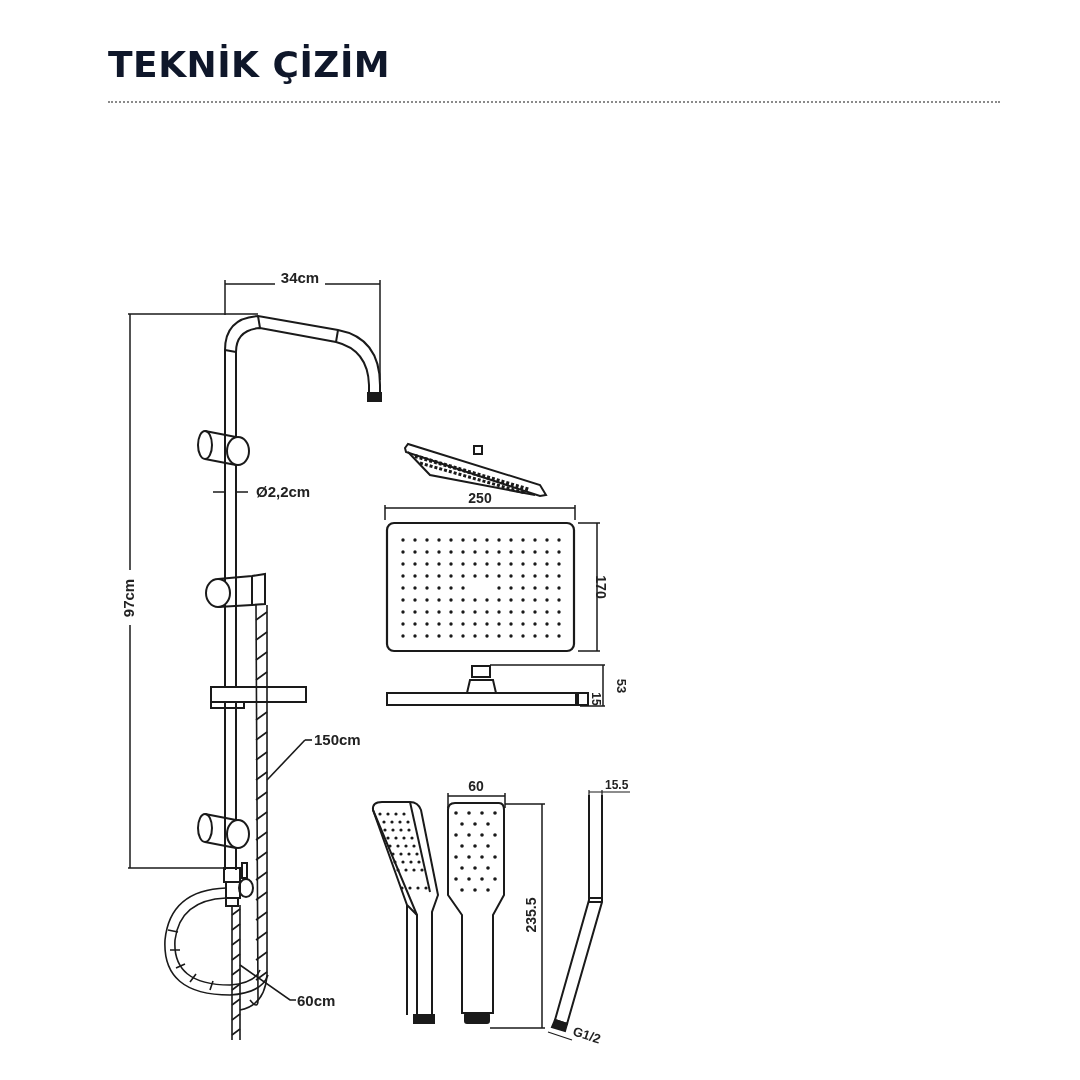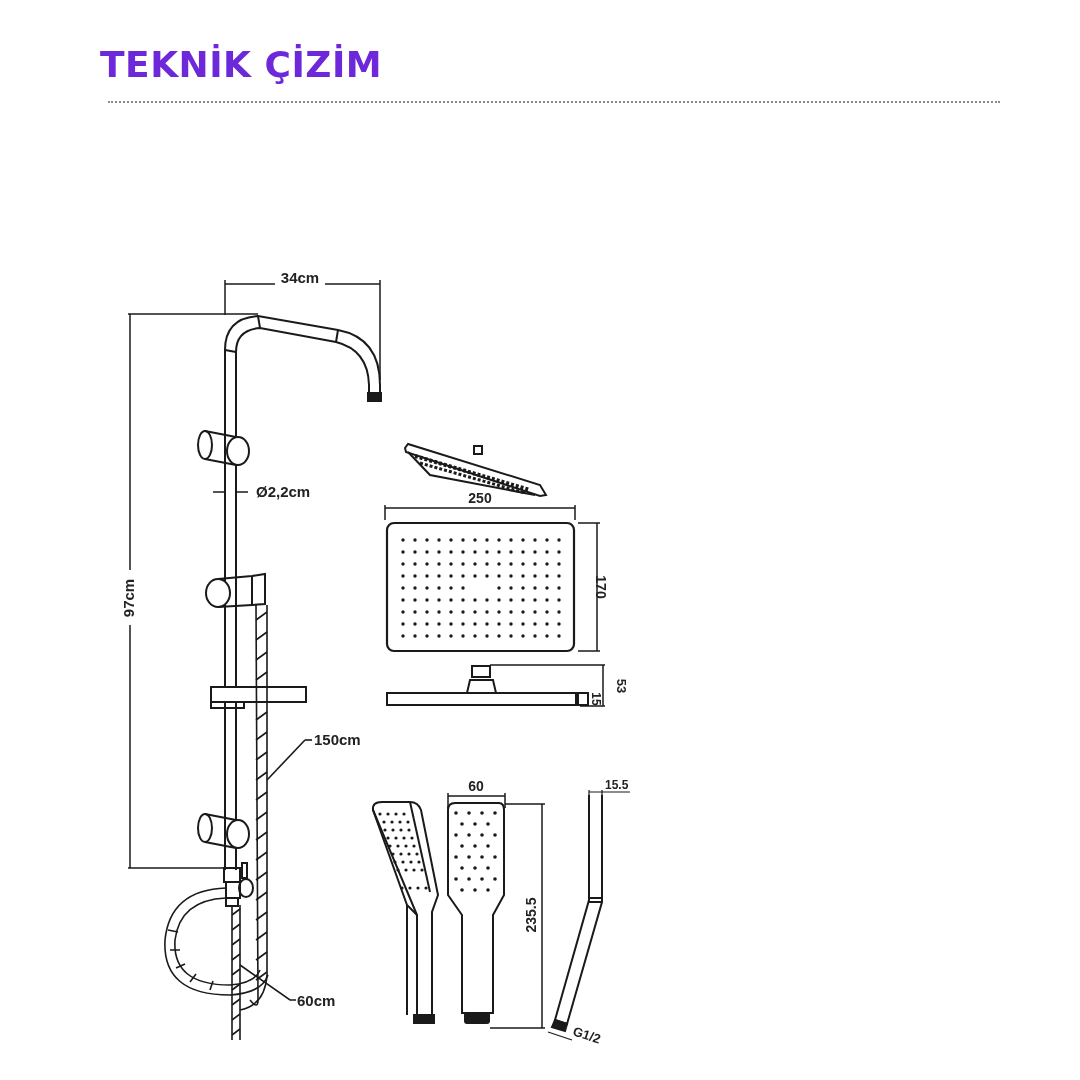--- a/index.html
+++ b/index.html
@@ -1,19 +1,19 @@
 <!DOCTYPE html>
 <html><head>
 <meta charset="utf-8">
 <style>
   html, body { margin: 0; padding: 0; background: #ffffff; }
   body { width: 1080px; height: 1080px; position: relative; overflow: hidden;
          font-family: "DejaVu Sans", sans-serif; }
-  .title { position: absolute; left: 100px; top: 44px; font-size: 36px; font-weight: 800;
-           color: #6d28d9; letter-spacing: 0.5px; font-family: "DejaVu Sans", sans-serif; }
+  .title { position: absolute; left: 108px; top: 44px; font-size: 36px; font-weight: 800;
+           color: #0f172a; letter-spacing: 0.5px; font-family: "DejaVu Sans", sans-serif; }
   .rule { position: absolute; left: 108px; top: 101px; width: 892px; height: 0;
           border-top: 2px dotted #8a8a8a; }
   svg.drawing { position: absolute; left: 0; top: 0; }
   .lbl { font-family: "Liberation Sans", sans-serif; font-weight: bold; fill: #222; }
 </style>
 </head>
 <body>
 
 <div class="title">TEKNİK ÇİZİM</div>
 <div class="rule"></div>

